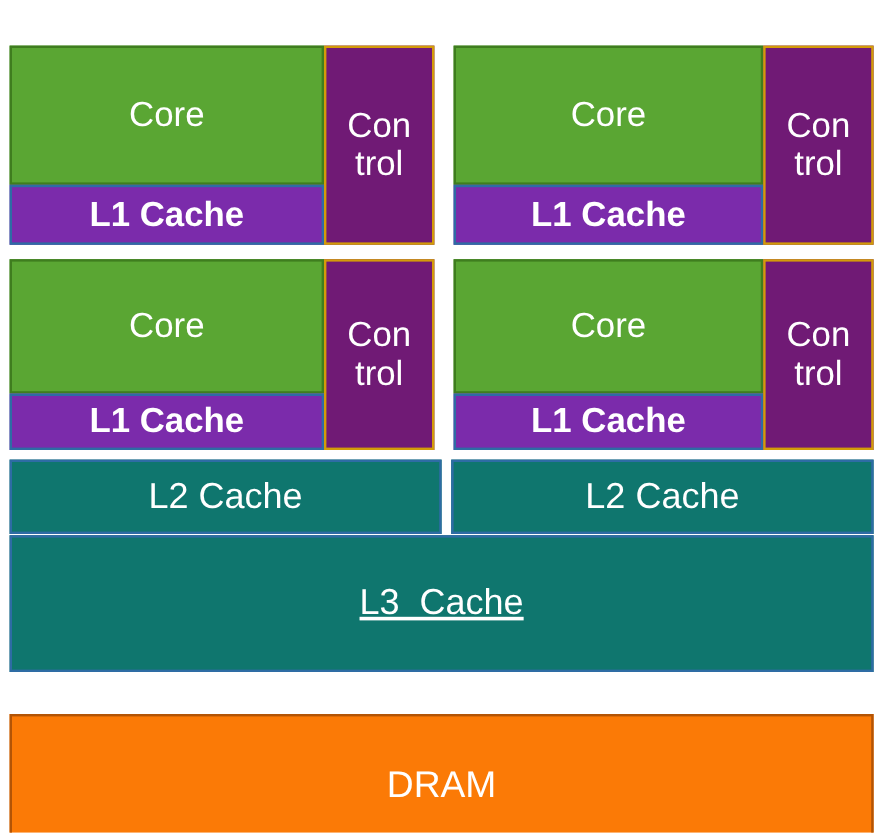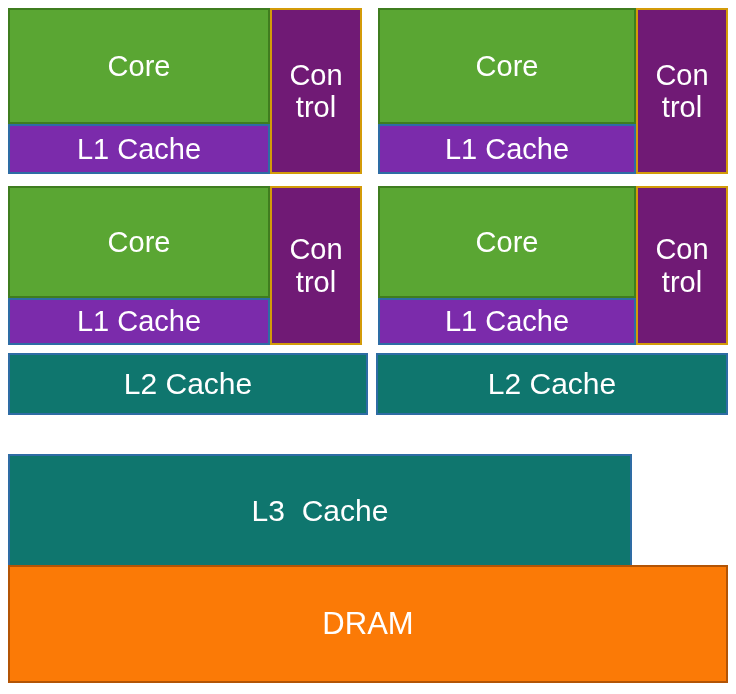--- a/index.html
+++ b/index.html
@@ -23,37 +23,39 @@
   .blk {
     position: absolute;
     box-sizing: border-box;
     display: flex;
     align-items: center;
     justify-content: center;
     color: #ffffff;
     text-align: left;
     white-space: pre;
     line-height: 1.05;
+    margin-top: 30px;
   }
 
   
   .quad { position: absolute; }
 
   
   .core {
     background: #5aa633;
     border: 2px solid #3f7d1f;
     font-size: 29px;
   }
 
   
   .l1 {
     background: #7b2bab;
     border: 2px solid #2e6ca4;
     font-size: 29px;
+    font-weight: bold;
   }
 
   
   .control {
     background: #701a75;
     border: 2px solid #d39b09;
     font-size: 29px;
     flex-direction: column;
     line-height: 1.12;
   }
@@ -109,17 +111,17 @@
     <div class="blk l1" style="left:378px; top:298px; width:258px; height:47px;">L1 Cache</div>
     <div class="blk control" style="left:636px; top:186px; width:92px; height:159px;">
       <span>Con</span>
       <span>trol</span>
     </div>
   </div>
 
   <div class="blk l2" style="left:8px;  top:353px; width:360px; height:62px;">L2 Cache</div>
   <div class="blk l2" style="left:376px; top:353px; width:352px; height:62px;">L2 Cache</div>
 
-  <div class="blk l3" style="left:8px; top:454px; width:624px; height:114px;">L3  Cache</div>
+  <div class="blk l3" style="left:8px; top:416px; width:720px; height:114px;text-decoration:underline;">L3  Cache</div>
 
   <div class="blk dram" style="left:8px; top:565px; width:720px; height:118px;">DRAM</div>
 
 </div>
 
 </body></html>

